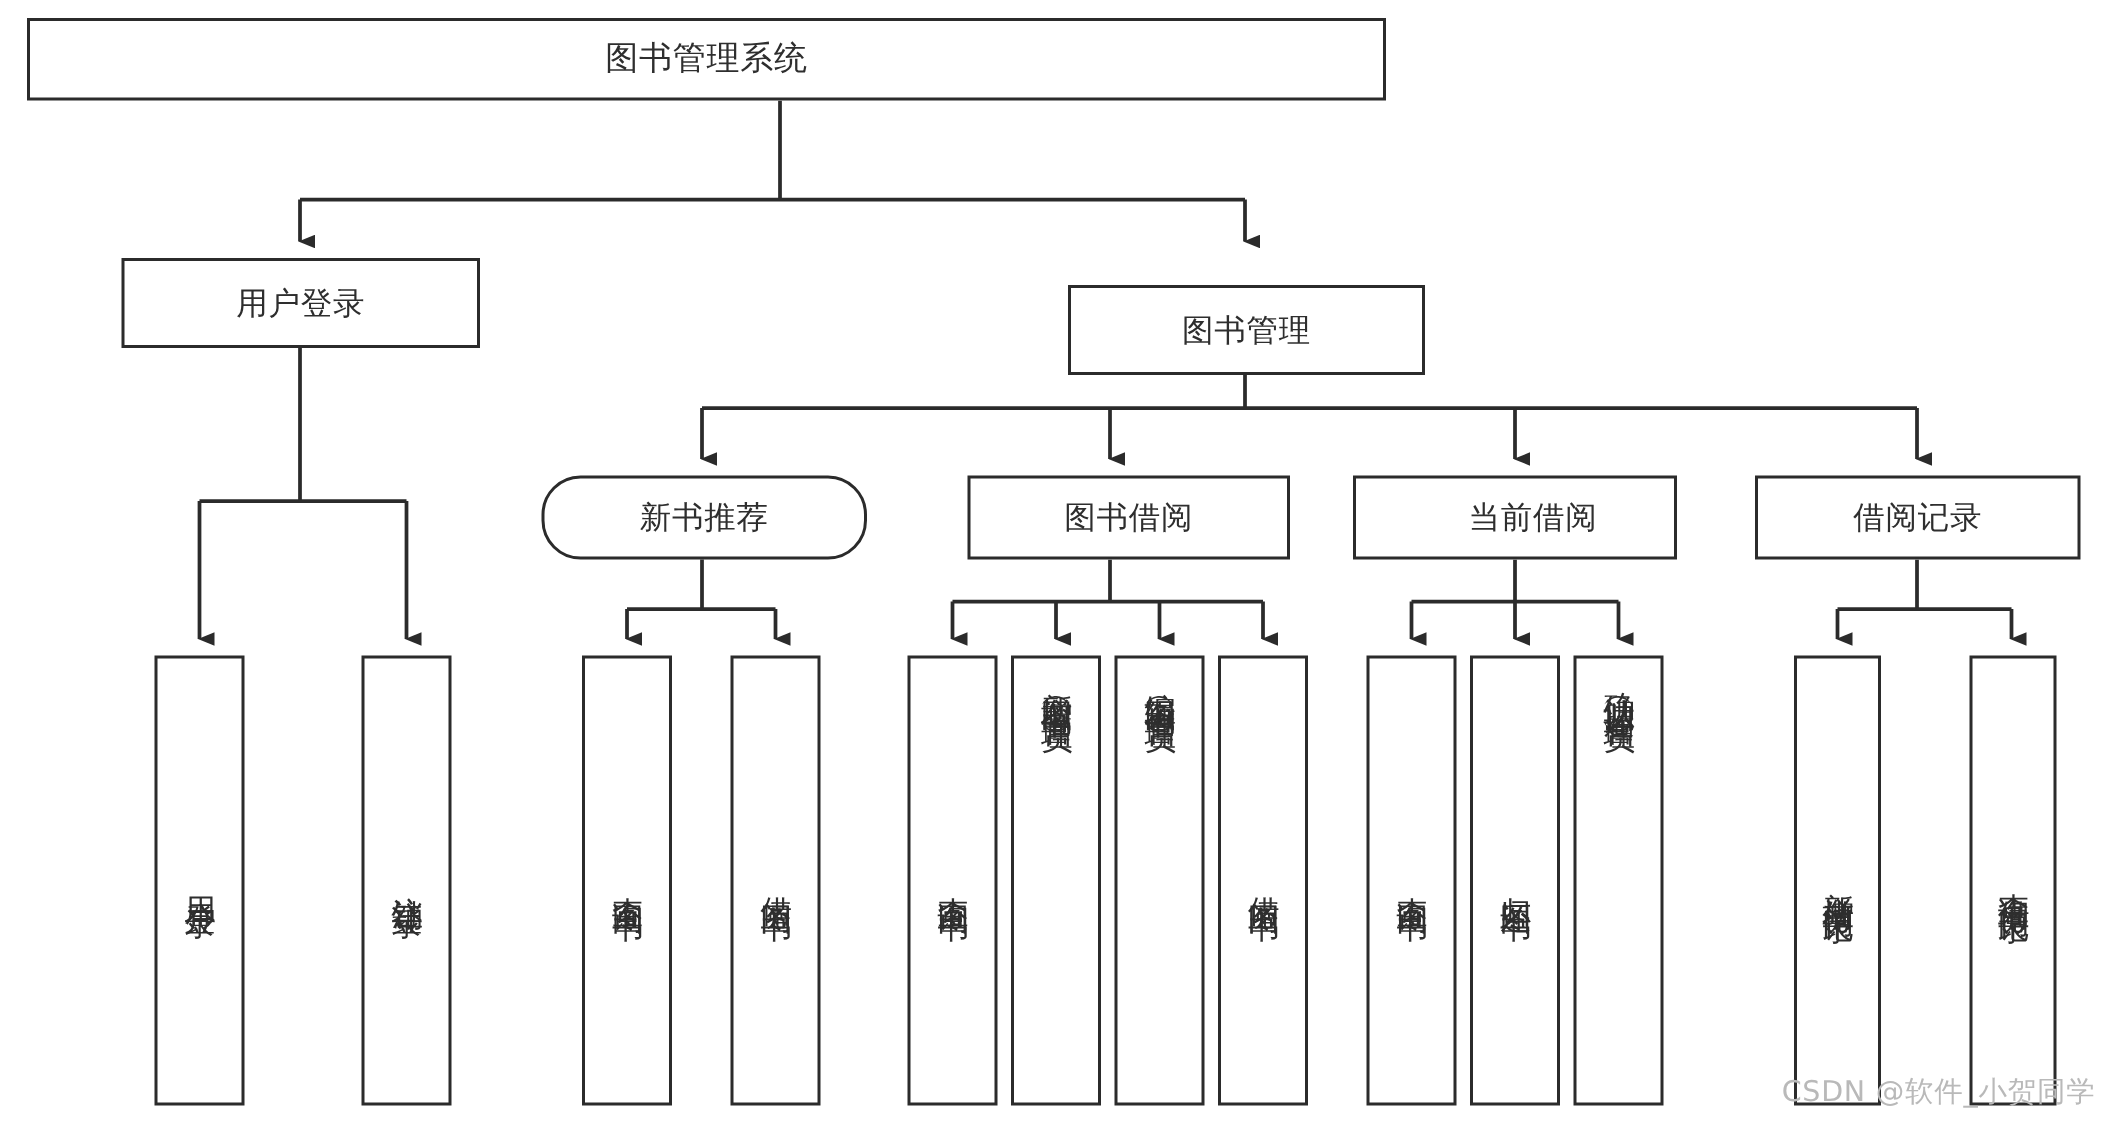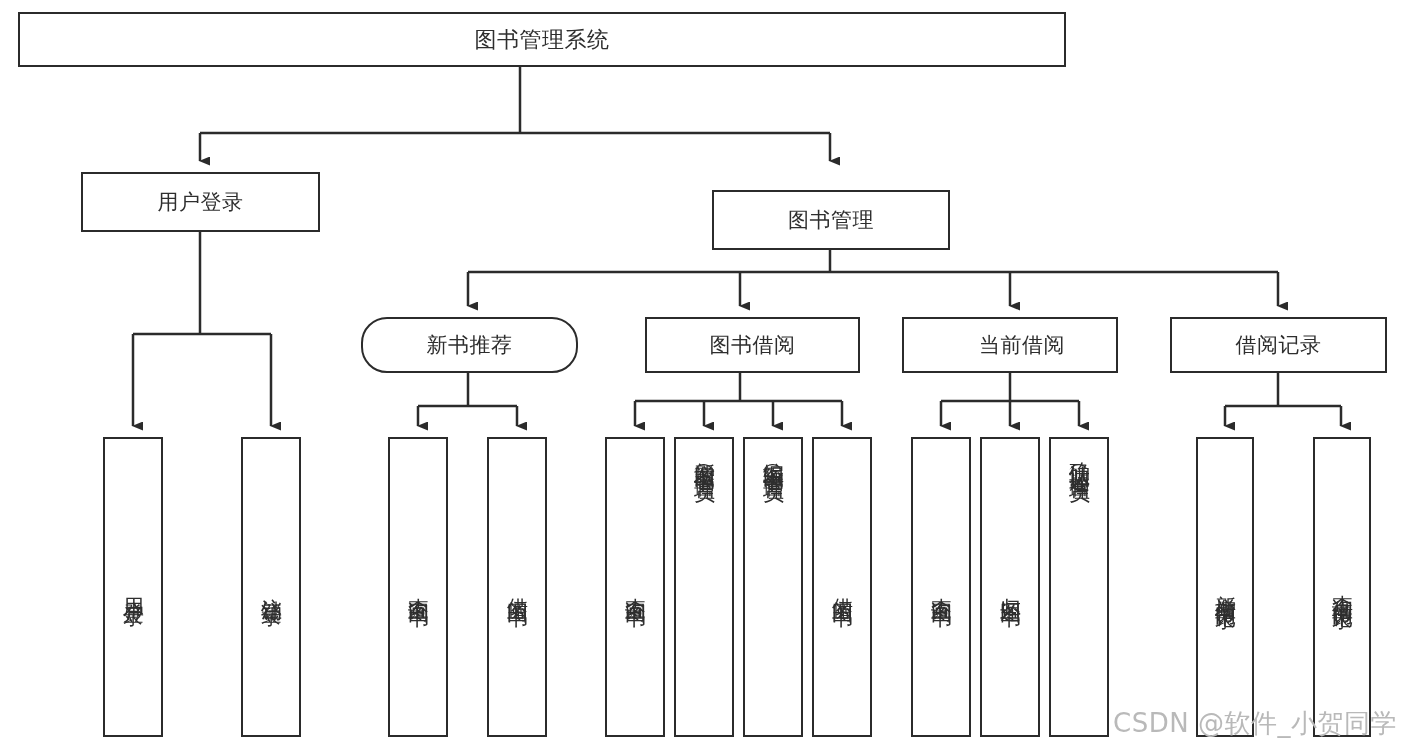--- a/index.html
+++ b/index.html
@@ -69,21 +69,21 @@
   }
   
   .node-leaf.leaf-center {
     align-items: center;
     padding-top: 0;
   }
   .watermark {
     position: absolute;
     right: 8px;
     bottom: 6px;
-    font-size: 26px;
+    font-size: 19px;
     color: #b9b9b9;
     white-space: nowrap;
     letter-spacing: 0.5px;
     pointer-events: none;
   }
 </style>
 </head>
 <body>
 
 <div id="diagram-root">
@@ -134,21 +134,21 @@
       <path d="M1010,401 L1010,426" marker-end="url(#arrowhead)"></path>
       <path d="M1079,401 L1079,426" marker-end="url(#arrowhead)"></path>
 
       <path d="M1278,373 L1278,406"></path>
       <path d="M1225,406 L1341,406"></path>
       <path d="M1225,406 L1225,426" marker-end="url(#arrowhead)"></path>
       <path d="M1341,406 L1341,426" marker-end="url(#arrowhead)"></path>
     </g>
   </svg>
 
-  <div class="node-box node-root" style="left:18px; top:12px; width:1048px; height:55px;">
+  <div class="node-box node-root" style="left:18px; top:12px; width:906px; height:55px;">
     <span class="node-label">图书管理系统</span>
   </div>
 
   <div class="node-box" style="left:81px; top:172px; width:239px; height:60px;">
     <span class="node-label">用户登录</span>
   </div>
 
   <div class="node-box" style="left:712px; top:190px; width:238px; height:60px;">
     <span class="node-label">图书管理</span>
   </div>

